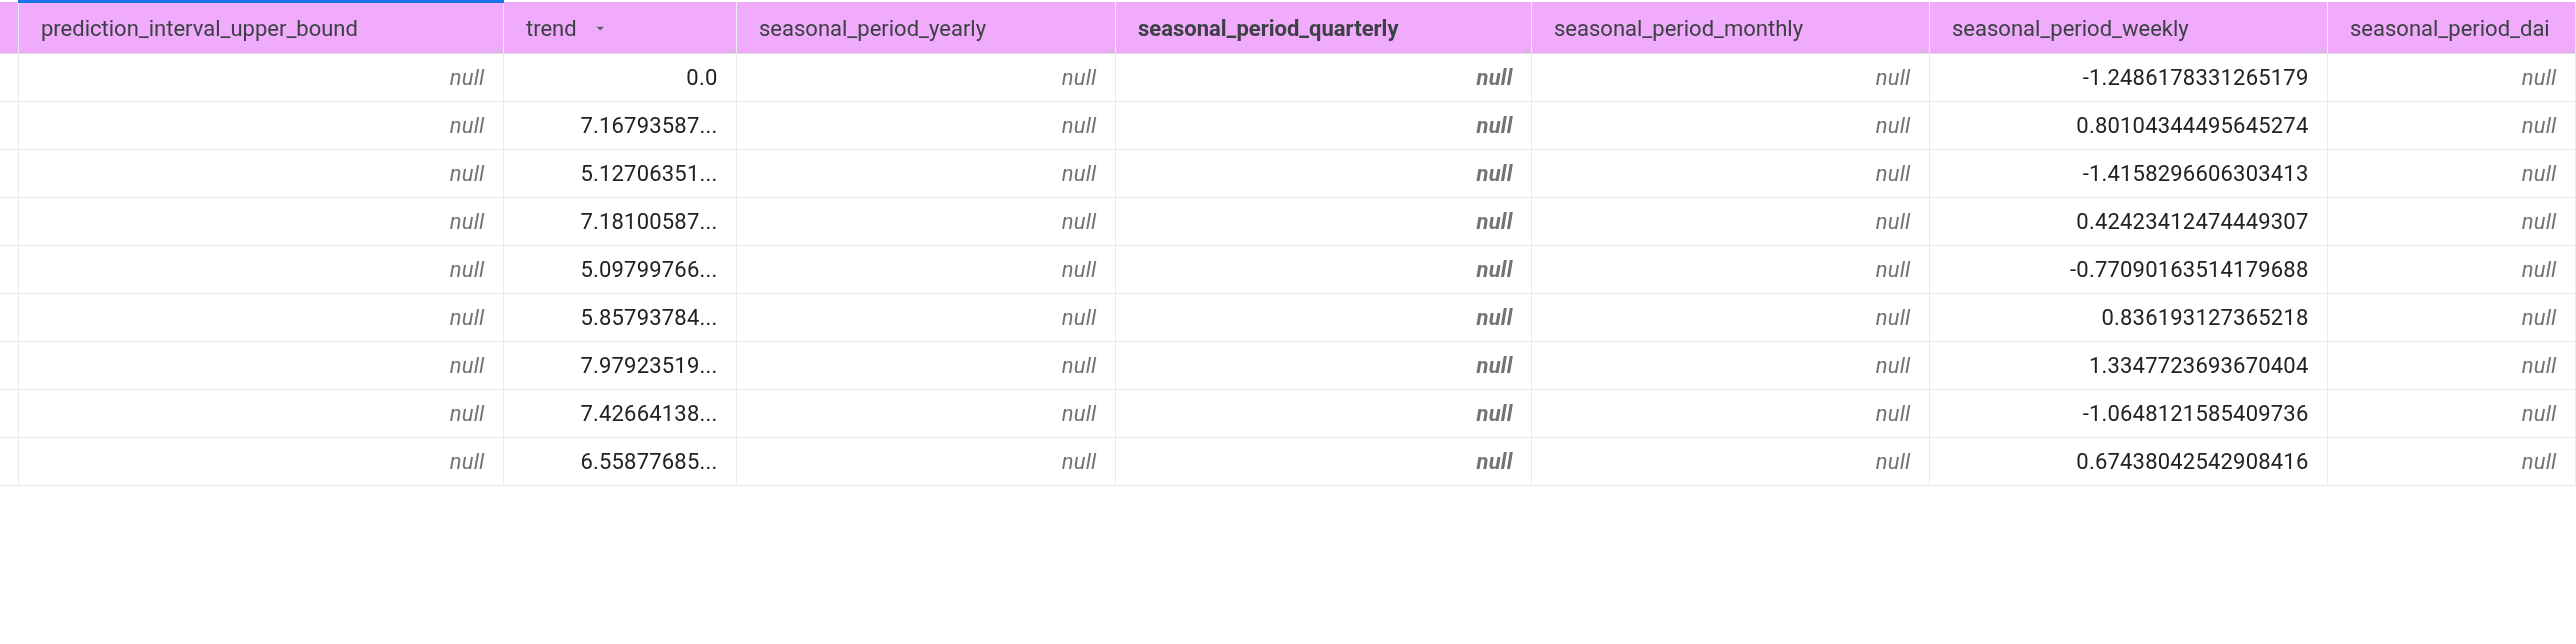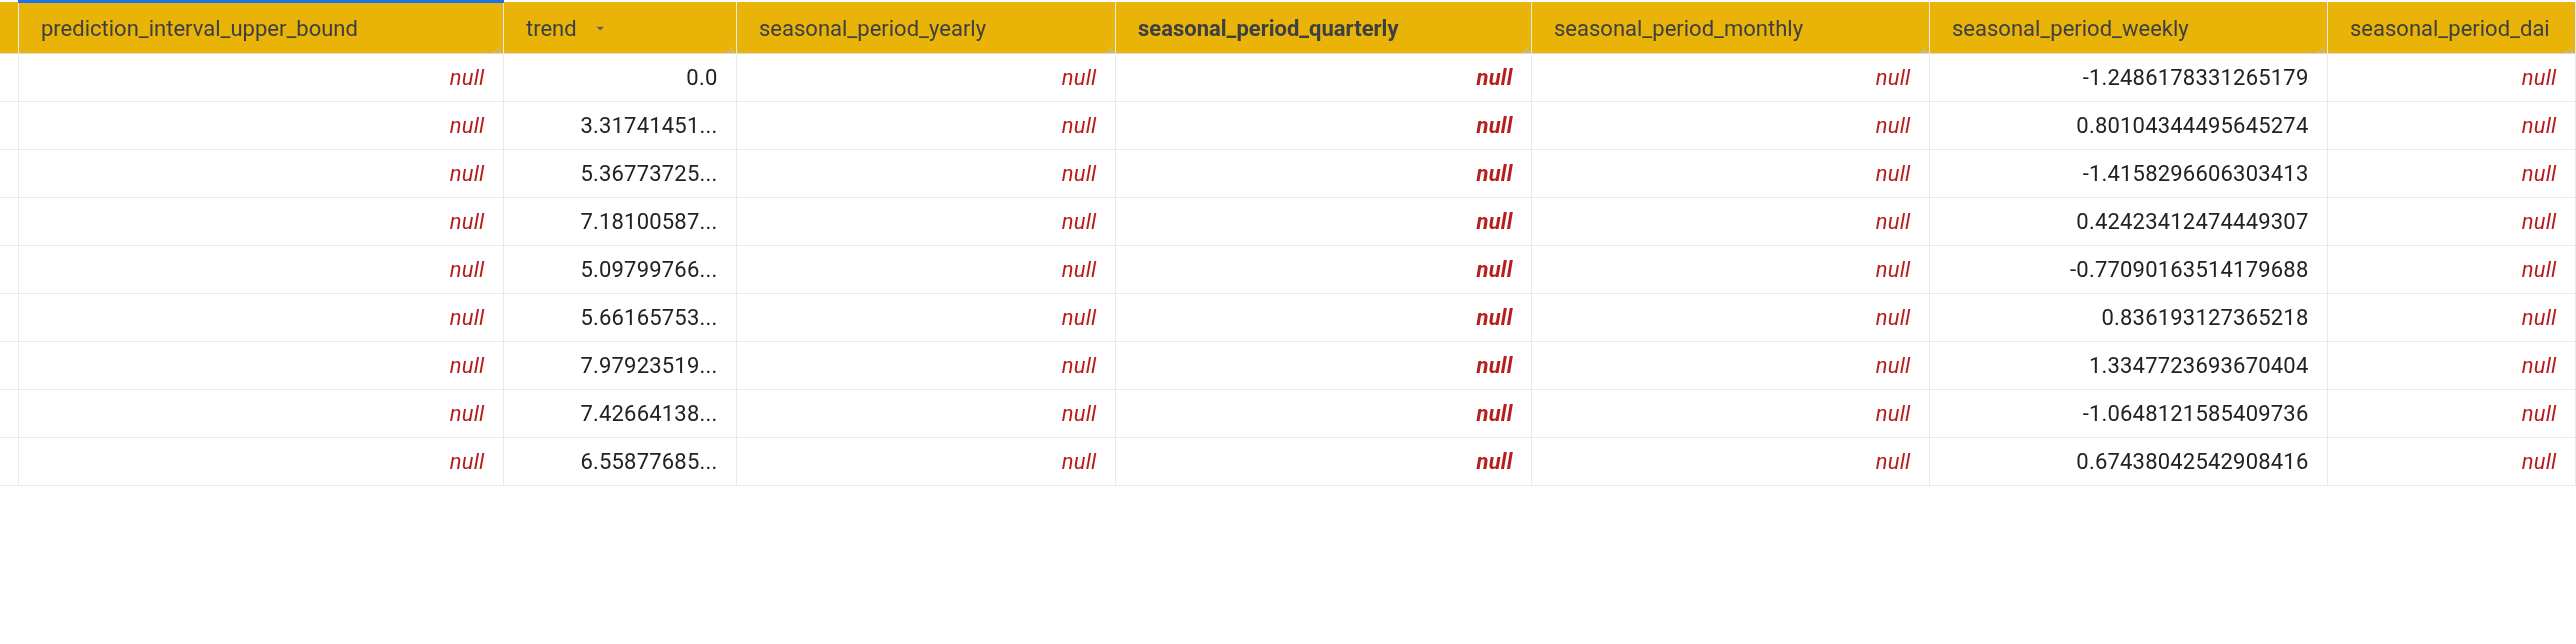--- a/index.html
+++ b/index.html
@@ -17,21 +17,21 @@
     .table-container {
       width: 2576px;
       overflow: hidden;
     }
     table {
       border-collapse: collapse;
       width: 100%;
       table-layout: fixed;
     }
     thead tr {
-      background: #eab308;
+      background: #f0abfc;
       border-bottom: 0.9px solid #dadce0;
     }
     th {
       position: relative;
       text-align: left;
       font-weight: 400;
       color: #3c4043;
       padding: 11px 18.5px 11px 22px;
       border-right: 0.9px solid #e8eaed;
       white-space: nowrap;
@@ -108,21 +108,21 @@
       height: 48px;
       color: #202124;
       letter-spacing: 0.2px;
     }
     td.row-num-col {
       width: 18.5px;
       padding: 0;
     }
     td .null {
       font-style: italic;
-      color: #b91c1c;
+      color: #737373;
     }
     .col-w-rownum { width: 18.5px; }
     .col-w-0 { width: 485px; }
     .col-w-1 { width: 233px; }
     .col-w-2 { width: 379px; }
     .col-w-3 { width: 416px; font-weight: bold; }
     .col-w-4 { width: 398px; }
     .col-w-5 { width: 398px; }
     .col-w-6 { width: 248px; }
   </style>
@@ -184,31 +184,31 @@
           <td class="col-w-1">0.0</td>
           <td class="col-w-2"><span class="null">null</span></td>
           <td class="col-w-3"><span class="null">null</span></td>
           <td class="col-w-4"><span class="null">null</span></td>
           <td class="col-w-5">-1.2486178331265179</td>
           <td class="col-w-6"><span class="null">null</span></td>
         </tr>
         <tr>
           <td class="row-num-col col-w-rownum"></td>
           <td class="col-w-0"><span class="null">null</span></td>
-          <td class="col-w-1">3.31741451...</td>
+          <td class="col-w-1">7.16793587...</td>
           <td class="col-w-2"><span class="null">null</span></td>
           <td class="col-w-3"><span class="null">null</span></td>
           <td class="col-w-4"><span class="null">null</span></td>
           <td class="col-w-5">0.80104344495645274</td>
           <td class="col-w-6"><span class="null">null</span></td>
         </tr>
         <tr>
           <td class="row-num-col col-w-rownum"></td>
           <td class="col-w-0"><span class="null">null</span></td>
-          <td class="col-w-1">5.36773725...</td>
+          <td class="col-w-1">5.12706351...</td>
           <td class="col-w-2"><span class="null">null</span></td>
           <td class="col-w-3"><span class="null">null</span></td>
           <td class="col-w-4"><span class="null">null</span></td>
           <td class="col-w-5">-1.4158296606303413</td>
           <td class="col-w-6"><span class="null">null</span></td>
         </tr>
         <tr>
           <td class="row-num-col col-w-rownum"></td>
           <td class="col-w-0"><span class="null">null</span></td>
           <td class="col-w-1">7.18100587...</td>
@@ -224,21 +224,21 @@
           <td class="col-w-1">5.09799766...</td>
           <td class="col-w-2"><span class="null">null</span></td>
           <td class="col-w-3"><span class="null">null</span></td>
           <td class="col-w-4"><span class="null">null</span></td>
           <td class="col-w-5">-0.77090163514179688</td>
           <td class="col-w-6"><span class="null">null</span></td>
         </tr>
         <tr>
           <td class="row-num-col col-w-rownum"></td>
           <td class="col-w-0"><span class="null">null</span></td>
-          <td class="col-w-1">5.66165753...</td>
+          <td class="col-w-1">5.85793784...</td>
           <td class="col-w-2"><span class="null">null</span></td>
           <td class="col-w-3"><span class="null">null</span></td>
           <td class="col-w-4"><span class="null">null</span></td>
           <td class="col-w-5">0.836193127365218</td>
           <td class="col-w-6"><span class="null">null</span></td>
         </tr>
         <tr>
           <td class="row-num-col col-w-rownum"></td>
           <td class="col-w-0"><span class="null">null</span></td>
           <td class="col-w-1">7.97923519...</td>

